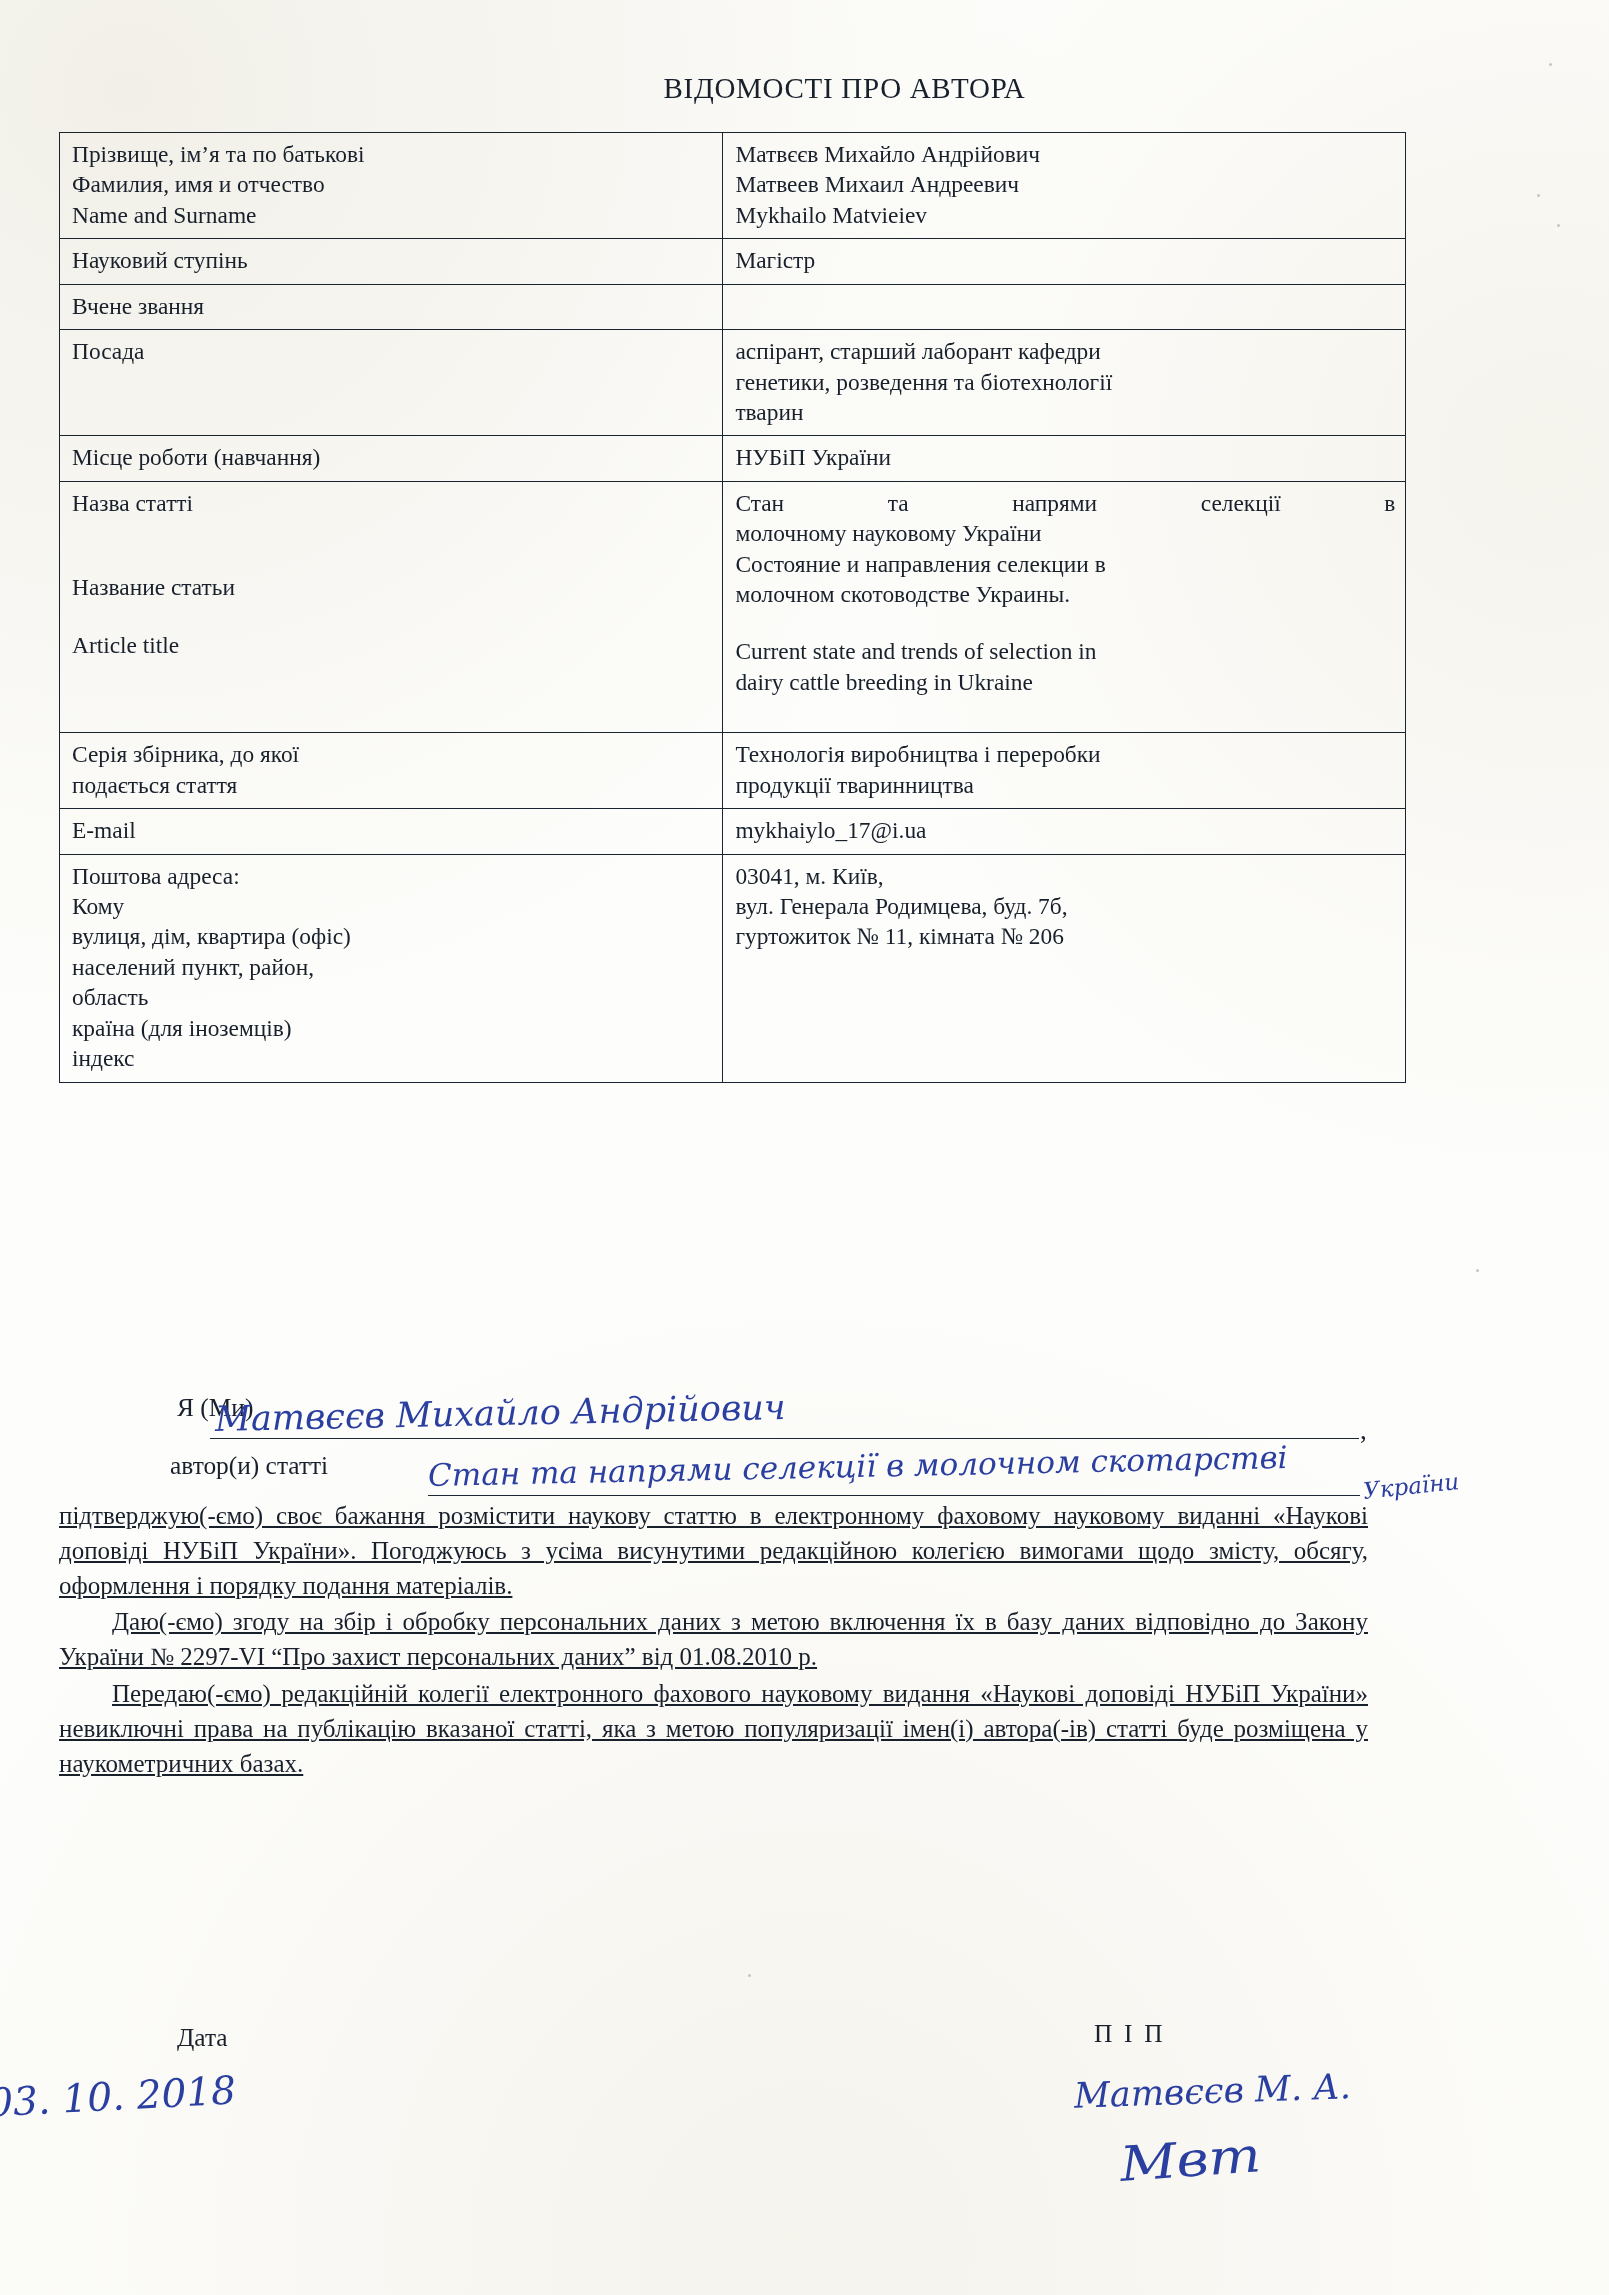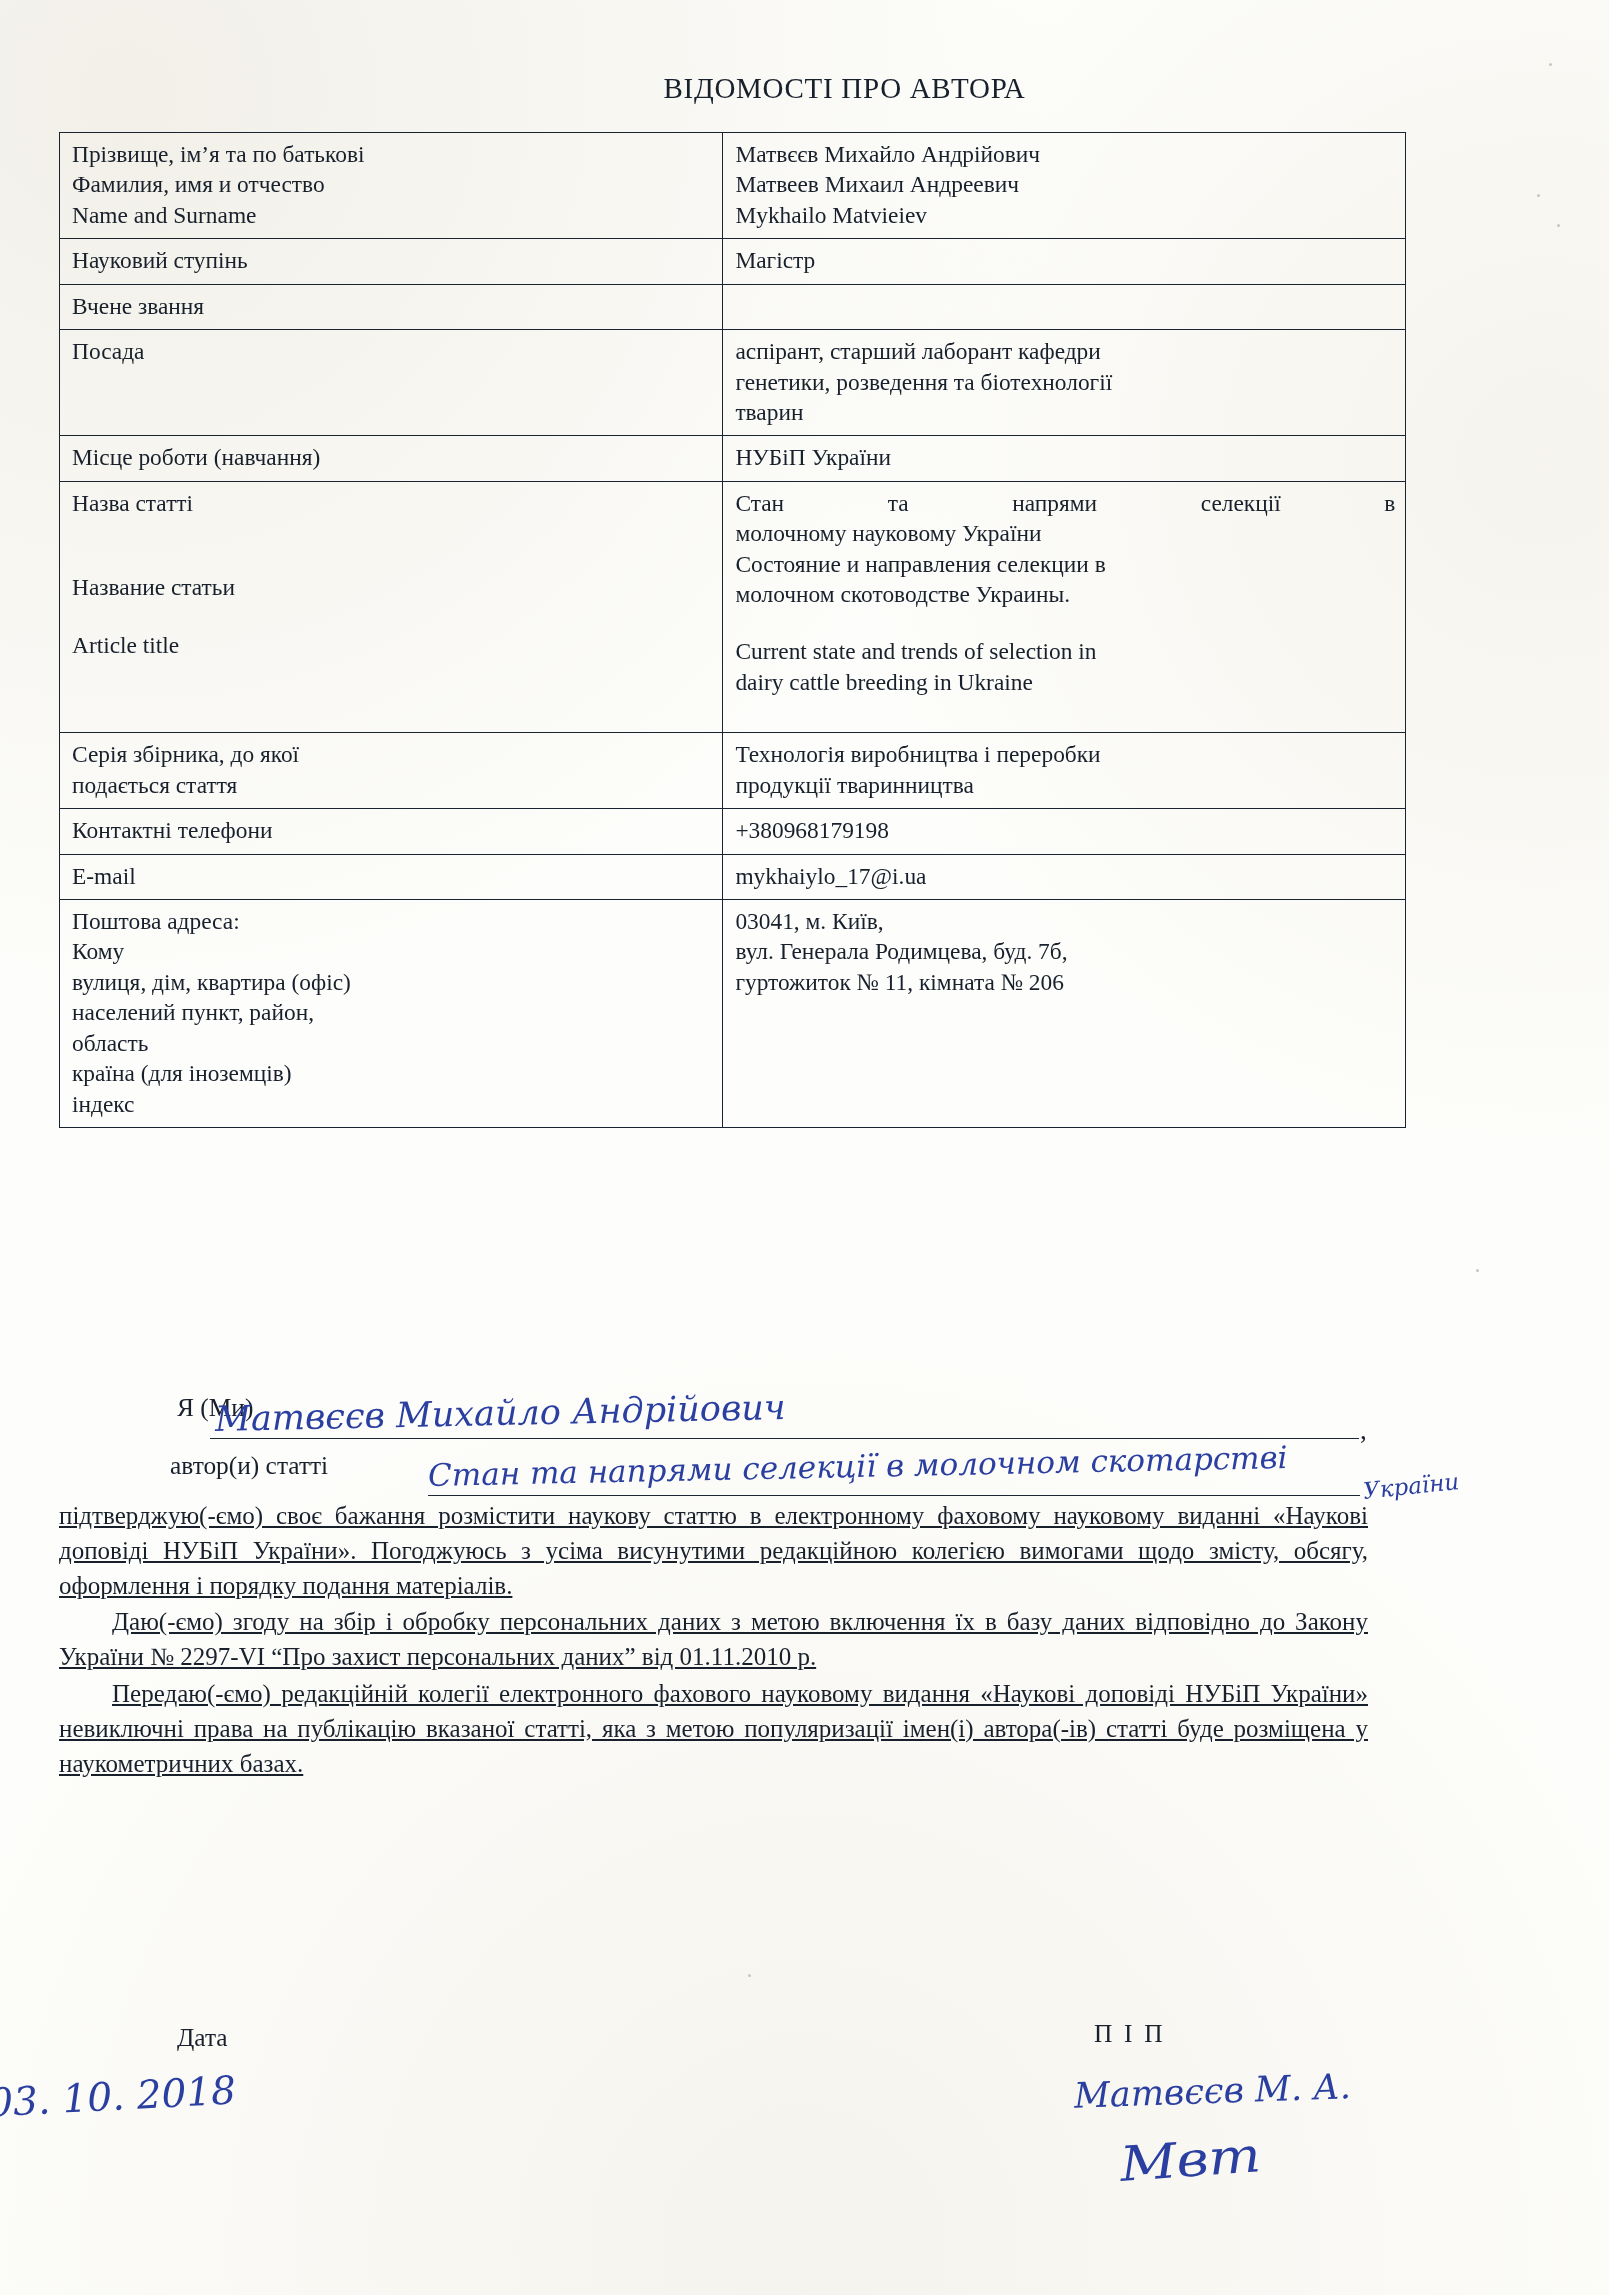--- a/index.html
+++ b/index.html
@@ -260,28 +260,20 @@
         <td class="col-l">
           <span class="ln">Серія збірника, до якої</span>
           <span class="ln">подається стаття</span>
         </td>
         <td class="col-r">
           <span class="ln">Технологія виробництва і переробки</span>
           <span class="ln">продукції тваринництва</span>
         </td>
       </tr>
 
-      <tr>
-        <td class="col-l">
-          <span class="ln">Контактні телефони</span>
-        </td>
-        <td class="col-r">
-          <span class="ln">+380968179198</span>
-        </td>
-      </tr>
 
       <tr>
         <td class="col-l">
           <span class="ln">E-mail</span>
         </td>
         <td class="col-r">
           <span class="ln">mykhaiylo_17@i.ua</span>
         </td>
       </tr>
 
@@ -309,21 +301,21 @@
   <div class="hw hw-name">Матвєєв Михайло Андрійович</div>
   <div class="comma">,</div>
 
   <div style="position:absolute; left:170px; top:1451px; font-size:25.4px;">автор(и) статті</div>
   <div class="rule2"></div>
   <div class="hw hw-title">Стан та напрями селекції в молочном скотарстві</div>
   <div class="hw hw-title2">України</div>
 
   <div class="body-text" style="top:1498px;text-decoration:underline;">
     <p>підтверджую(-ємо) своє бажання розмістити наукову статтю в електронному фаховому науковому виданні «Наукові доповіді НУБіП України». Погоджуюсь з усіма висунутими редакційною колегією вимогами щодо змісту, обсягу, оформлення і порядку подання матеріалів.</p>
-    <p><span class="indent"></span><span>Даю(-ємо) згоду на збір і обробку персональних даних з метою включення їх в базу даних відповідно до Закону України № 2297-VI “Про захист персональних даних” від 01.11.2010 р.</span></p>
+    <p><span class="indent"></span><span>Даю(-ємо) згоду на збір і обробку персональних даних з метою включення їх в базу даних відповідно до Закону України № 2297-VI “Про захист персональних даних” від 01.08.2010 р.</span></p>
     <p><span class="indent"></span><span>Передаю(-ємо) редакційній колегії електронного фахового науковому видання «Наукові доповіді НУБіП України» невиключні права на публікацію вказаної статті, яка з метою популяризації імен(і) автора(-ів) статті буде розміщена у наукометричних базах.</span></p>
   </div>
 
   <div class="lbl-date">Дата</div>
   <div class="lbl-pip">П І П</div>
   <div class="hw-date">03. 10. 2018</div>
   <div class="hw-pip">Матвєєв М. А.</div>
   <div class="hw-sign">Мвт</div>
 
   <div class="speck" style="left:1549px; top:63px;"></div>

